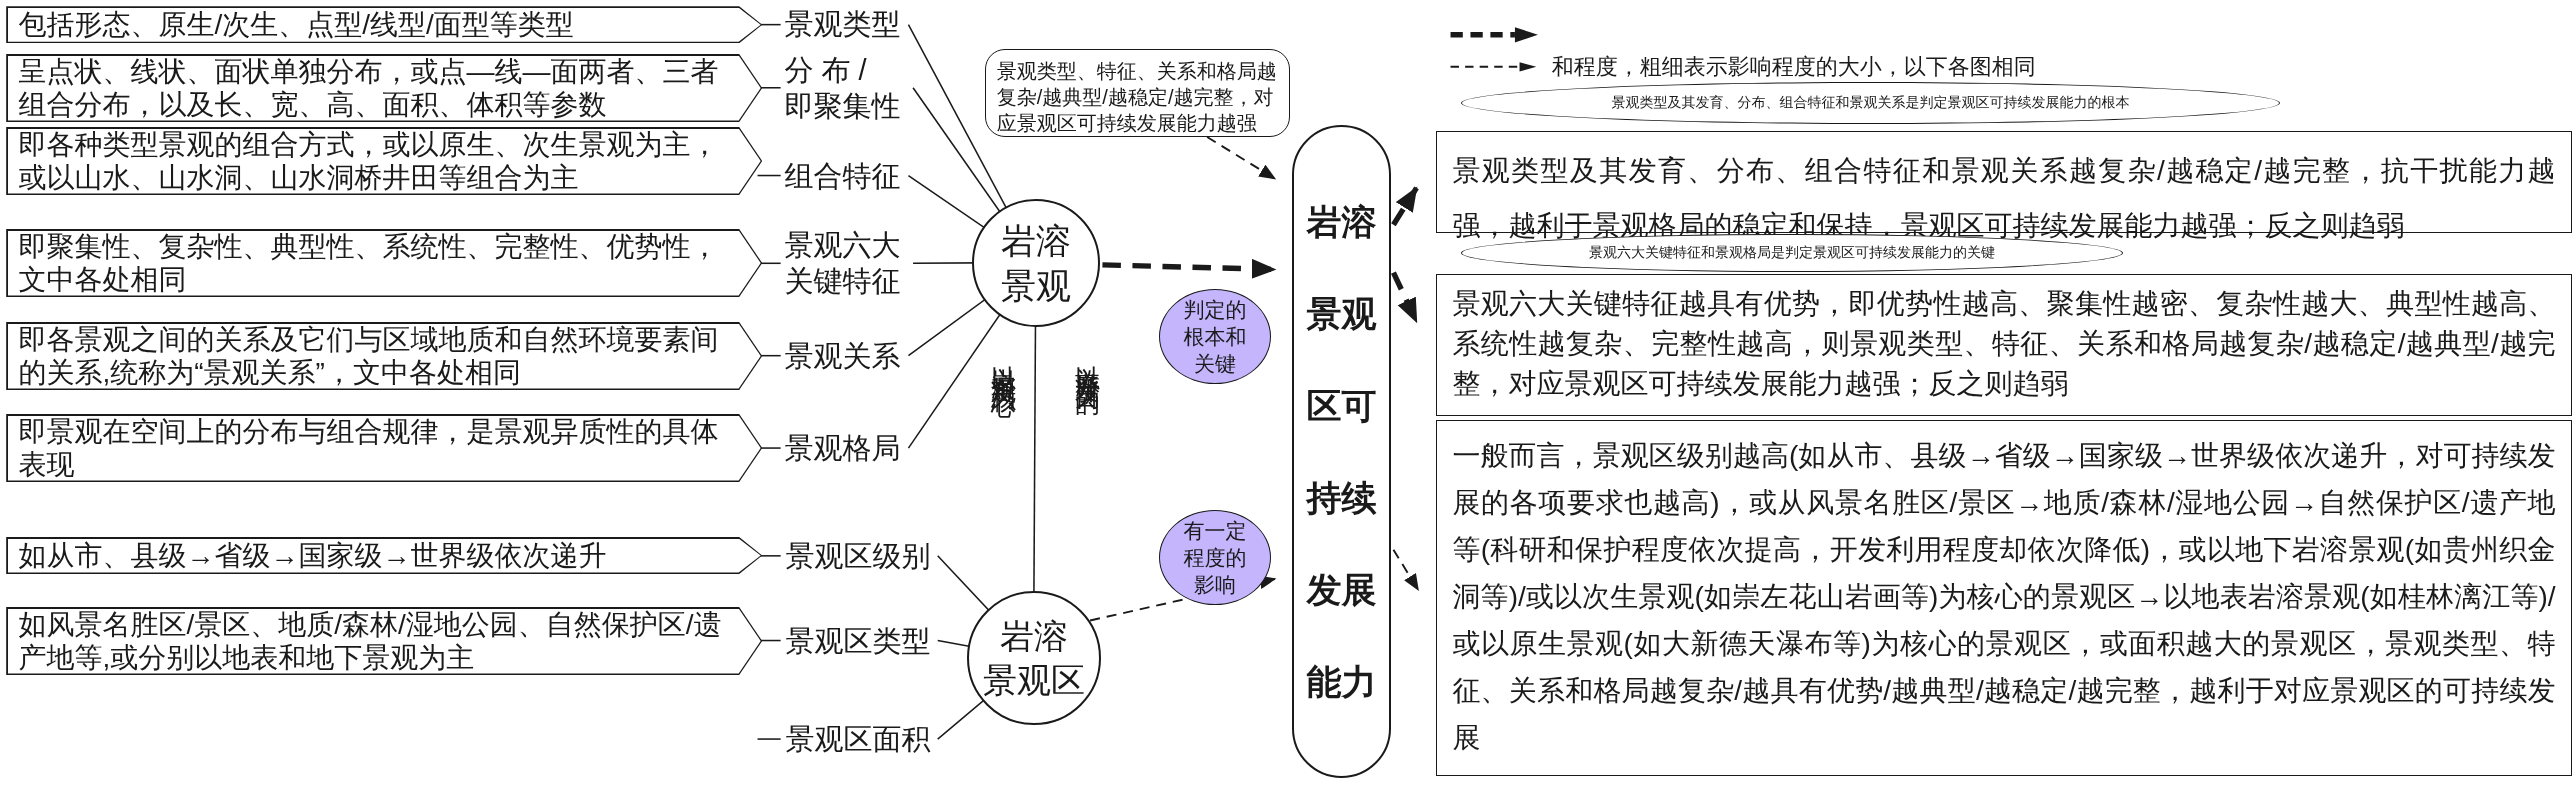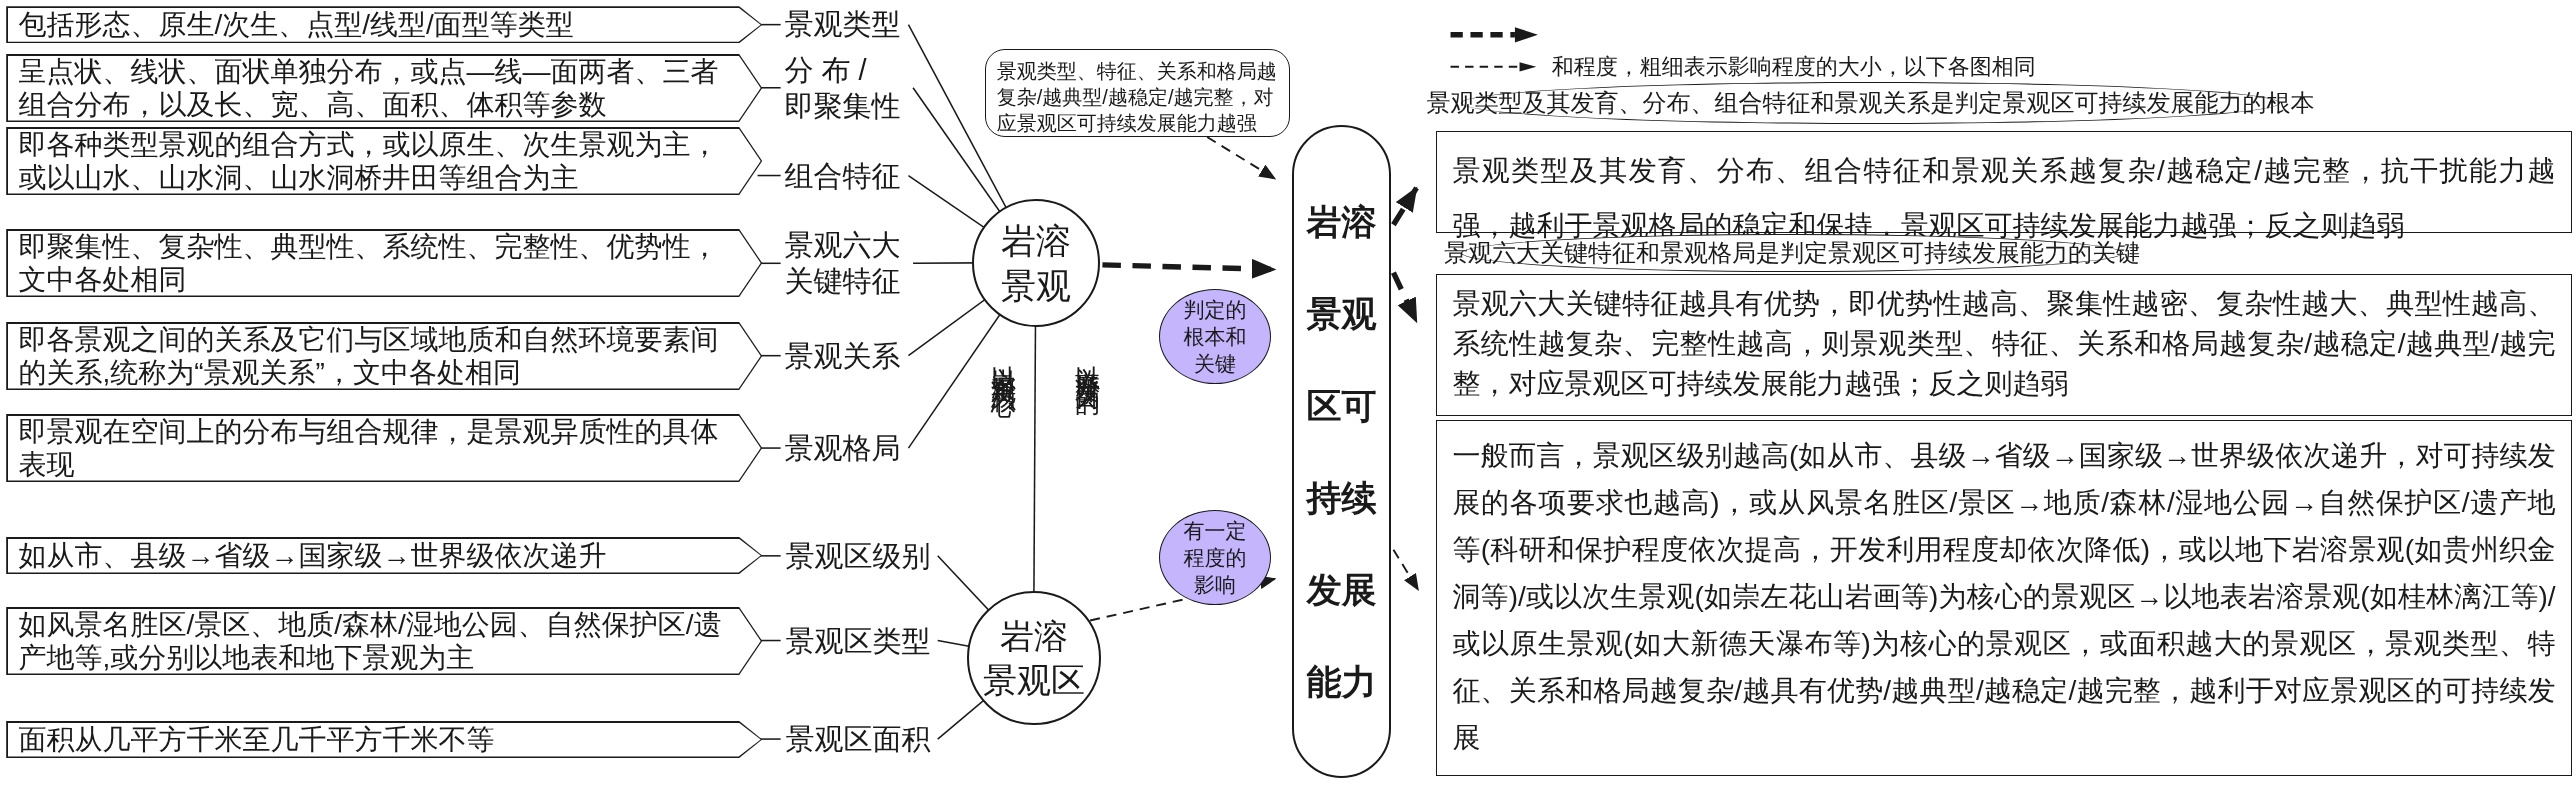--- a/index.html
+++ b/index.html
@@ -34,21 +34,21 @@
 
   .capsule { position:absolute; z-index:1; background:#fff; border:2.3px solid #1a1a1a; border-radius:54px;
     display:flex; align-items:center; justify-content:center; text-align:center;
     white-space:pre-line; font-size:35px; line-height:92px; font-weight:bold; }
 
   .legend { position:absolute; z-index:1; display:flex; flex-direction:column; gap:3.1px; }
   .legend-row { display:flex; align-items:center; gap:10.8px; height:29px; }
   .legend-row span { font-size:22px; }
 
   .wide-ellipse { position:absolute; z-index:1; background:#fff; border:1.5px solid #1a1a1a; border-radius:50%;
-    display:flex; align-items:center; justify-content:center; font-size:24px; white-space:nowrap; }
+    display:flex; align-items:center; justify-content:center; font-size:14px; white-space:nowrap; }
 
   .rblock { position:absolute; z-index:1; background:#fff; border:1.5px solid #1a1a1a;
     font-size:28px; text-align:justify; }
   .rblock.r1 { line-height:55px; padding:10.8px 15.4px; }
   .rblock.r2 { line-height:40px; padding:9.2px 15.4px; }
   .rblock.r3 { line-height:47px; padding:10.8px 15.4px; }
 </style>
 </head>
 <body>
 
@@ -119,23 +119,20 @@
     </div>
   <div class="callout" style="left:6.2px;top:414px;width:756px;height:68px">
       <div class="ctxt">即景观在空间上的分布与组合规律，是景观异质性的具体表现</div>
     </div>
   <div class="callout" style="left:6.2px;top:537px;width:756px;height:37px">
       <div class="ctxt">如从市、县级→省级→国家级→世界级依次递升</div>
     </div>
   <div class="callout" style="left:6.2px;top:607px;width:756px;height:68px">
       <div class="ctxt">如风景名胜区/景区、地质/森林/湿地公园、自然保护区/遗产地等,或分别以地表和地下景观为主</div>
     </div>
-  <div class="callout" style="left:6.2px;top:721px;width:756px;height:37px">
-      <div class="ctxt">面积从几平方千米至几千平方千米不等</div>
-    </div>
 
   <div class="lbl" style="left:768px;top:4.6px;width:149px;height:40px">景观类型</div>
   <div class="lbl" style="left:768px;top:51px;width:149px;height:74px">分 布 /
 即聚集性</div>
   <div class="lbl" style="left:768px;top:156px;width:149px;height:40px">组合特征</div>
   <div class="lbl" style="left:768px;top:226px;width:149px;height:74px">景观六大
 关键特征</div>
   <div class="lbl" style="left:768px;top:336px;width:149px;height:40px">景观关系</div>
   <div class="lbl" style="left:768px;top:428px;width:149px;height:40px">景观格局</div>
   <div class="lbl" style="left:767px;top:536px;width:182px;height:40px">景观区级别</div>

